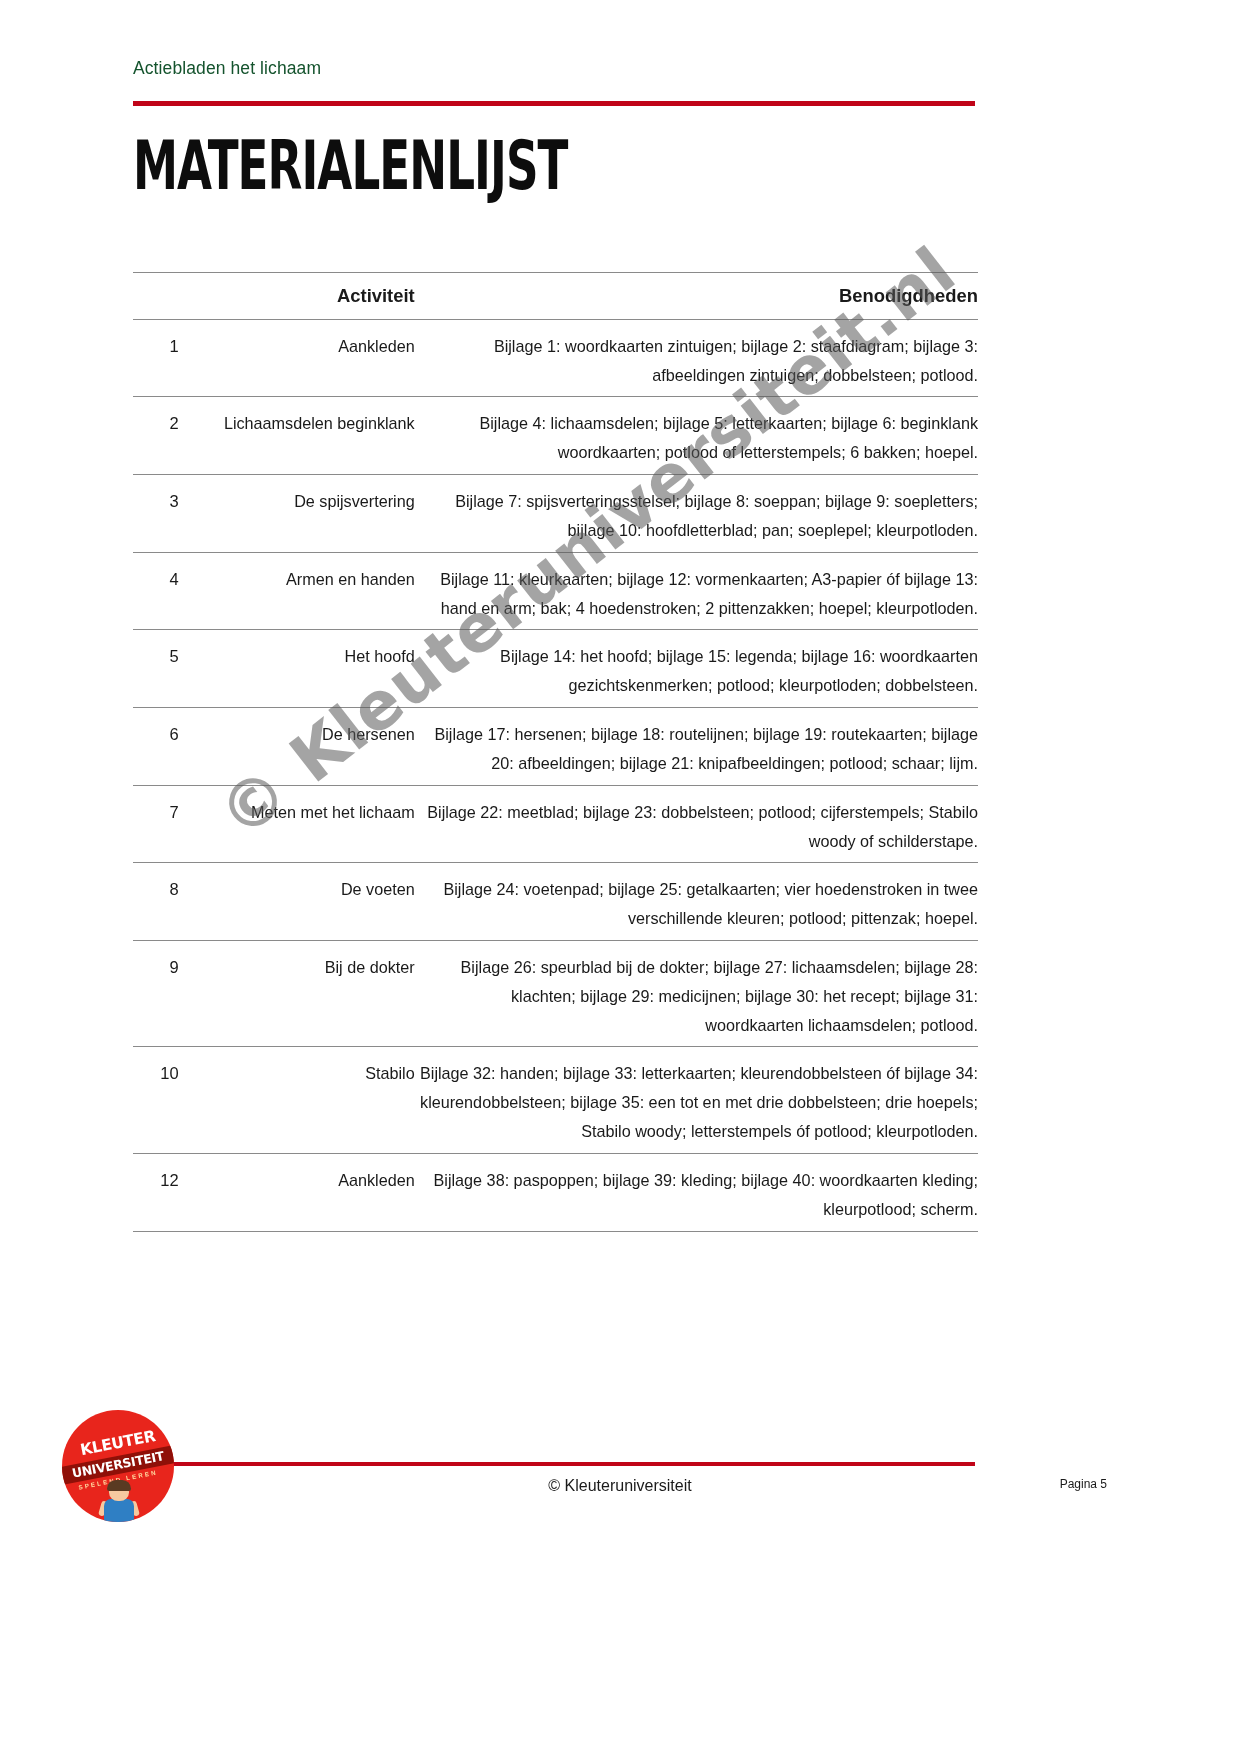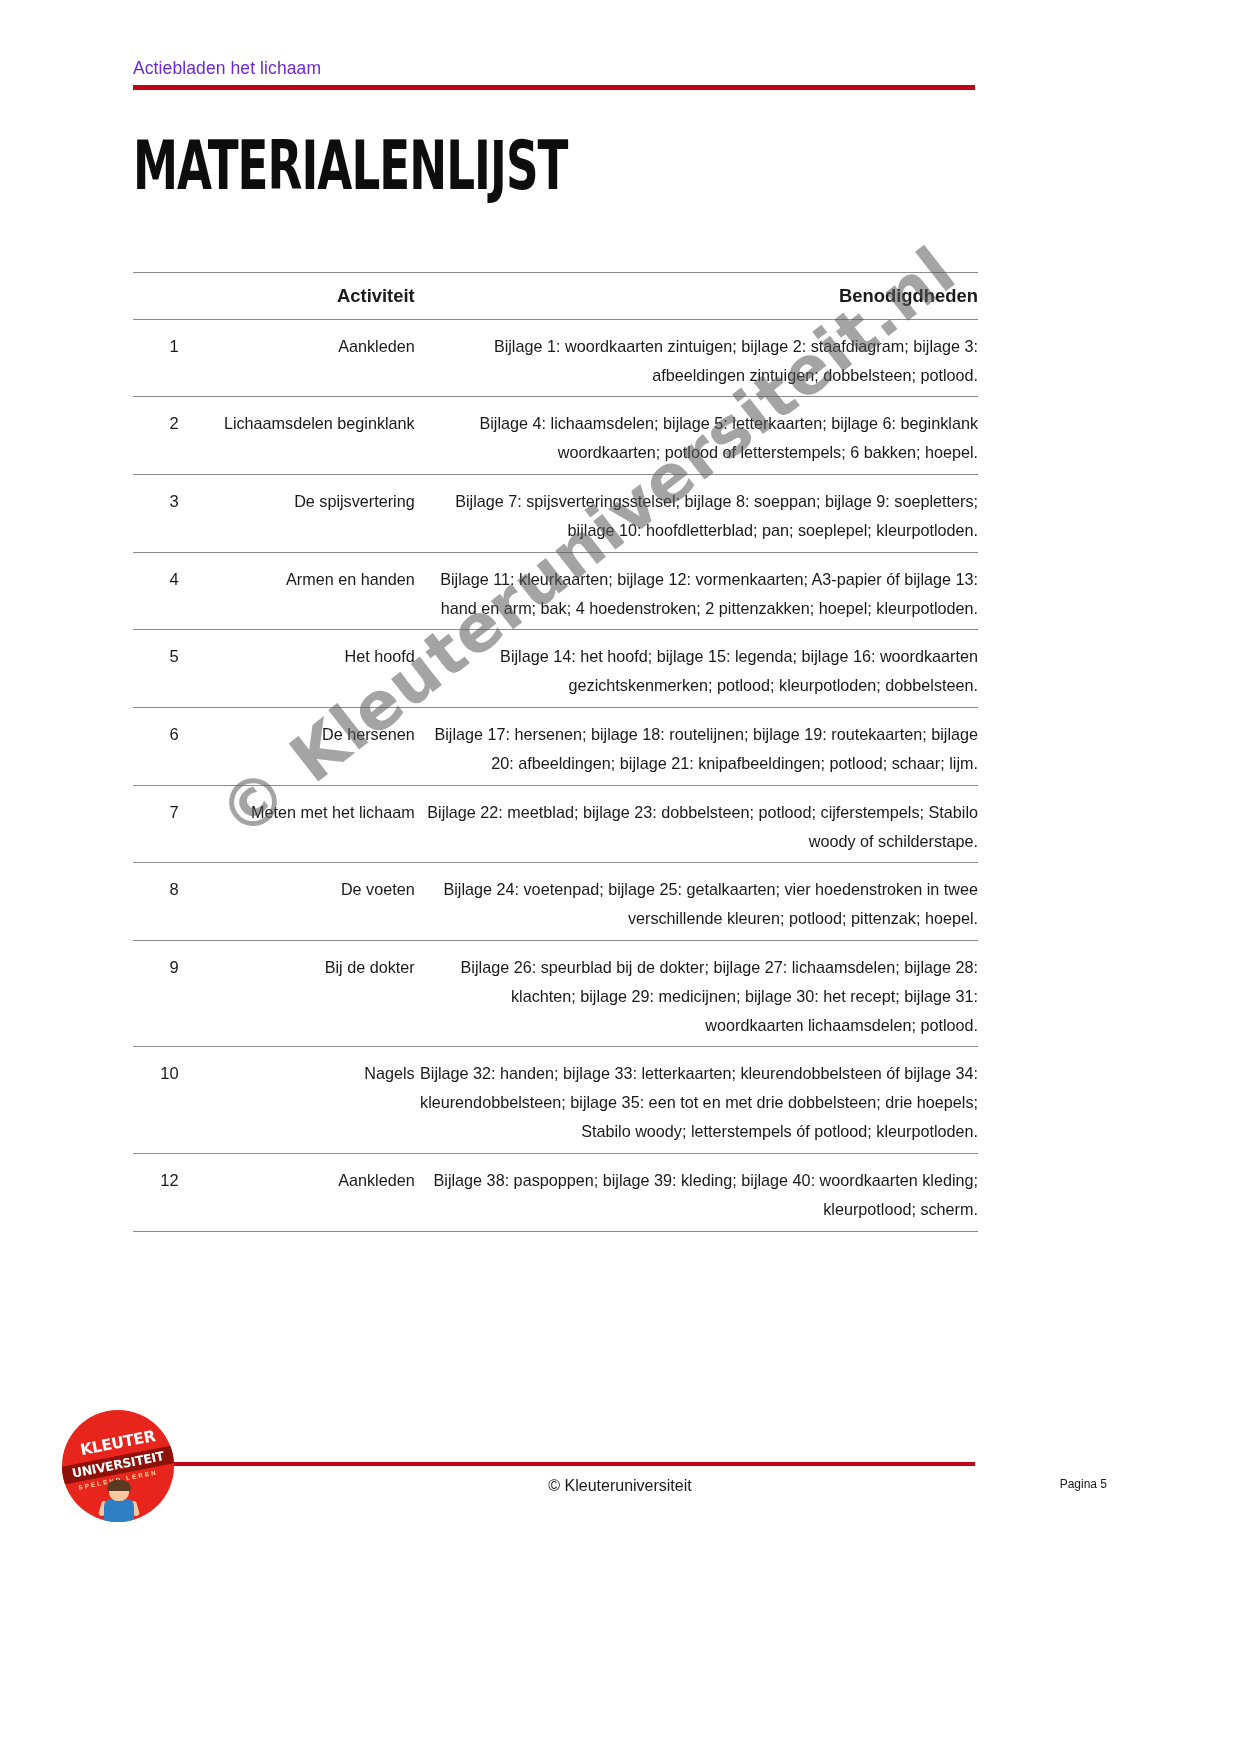--- a/index.html
+++ b/index.html
@@ -18,24 +18,24 @@
 
   
   .page-header {
     position: absolute;
     left: 133px;
     top: 58px;
     width: 842px;
   }
   .page-header-text {
     font-size: 17.5px;
-    color: #6d28d9;
+    color: #14532d;
     letter-spacing: .1px;
     line-height: 1.2;
-    padding-bottom: 6px;
+    padding-bottom: 22px;
   }
   .header-rule {
     height: 5px;
     background: #c00418;
     width: 842px;
   }
 
   
   .doc-title {
     position: absolute;
@@ -278,21 +278,21 @@
       <td class="col-act">De voeten</td>
       <td class="col-ben">Bijlage 24: voetenpad; bijlage 25: getalkaarten; vier hoedenstroken in twee verschillende kleuren; potlood; pittenzak; hoepel.</td>
     </tr>
     <tr>
       <td class="col-num cell-num">9</td>
       <td class="col-act">Bij de dokter</td>
       <td class="col-ben">Bijlage 26: speurblad bij de dokter; bijlage 27: lichaamsdelen; bijlage 28: klachten; bijlage 29: medicijnen; bijlage 30: het recept; bijlage 31: woordkaarten lichaamsdelen; potlood.</td>
     </tr>
     <tr>
       <td class="col-num cell-num">10</td>
-      <td class="col-act">Nagels</td>
+      <td class="col-act">Stabilo</td>
       <td class="col-ben">Bijlage 32: handen; bijlage 33: letterkaarten; kleurendobbelsteen óf bijlage 34: kleurendobbelsteen; bijlage 35: een tot en met drie dobbelsteen; drie hoepels; Stabilo woody; letterstempels óf potlood; kleurpotloden.</td>
     </tr>
     <tr>
       <td class="col-num cell-num">12</td>
       <td class="col-act">Aankleden</td>
       <td class="col-ben">Bijlage 38: paspoppen; bijlage 39: kleding; bijlage 40: woordkaarten kleding; kleurpotlood; scherm.</td>
     </tr>
   </tbody>
 </table>
 

